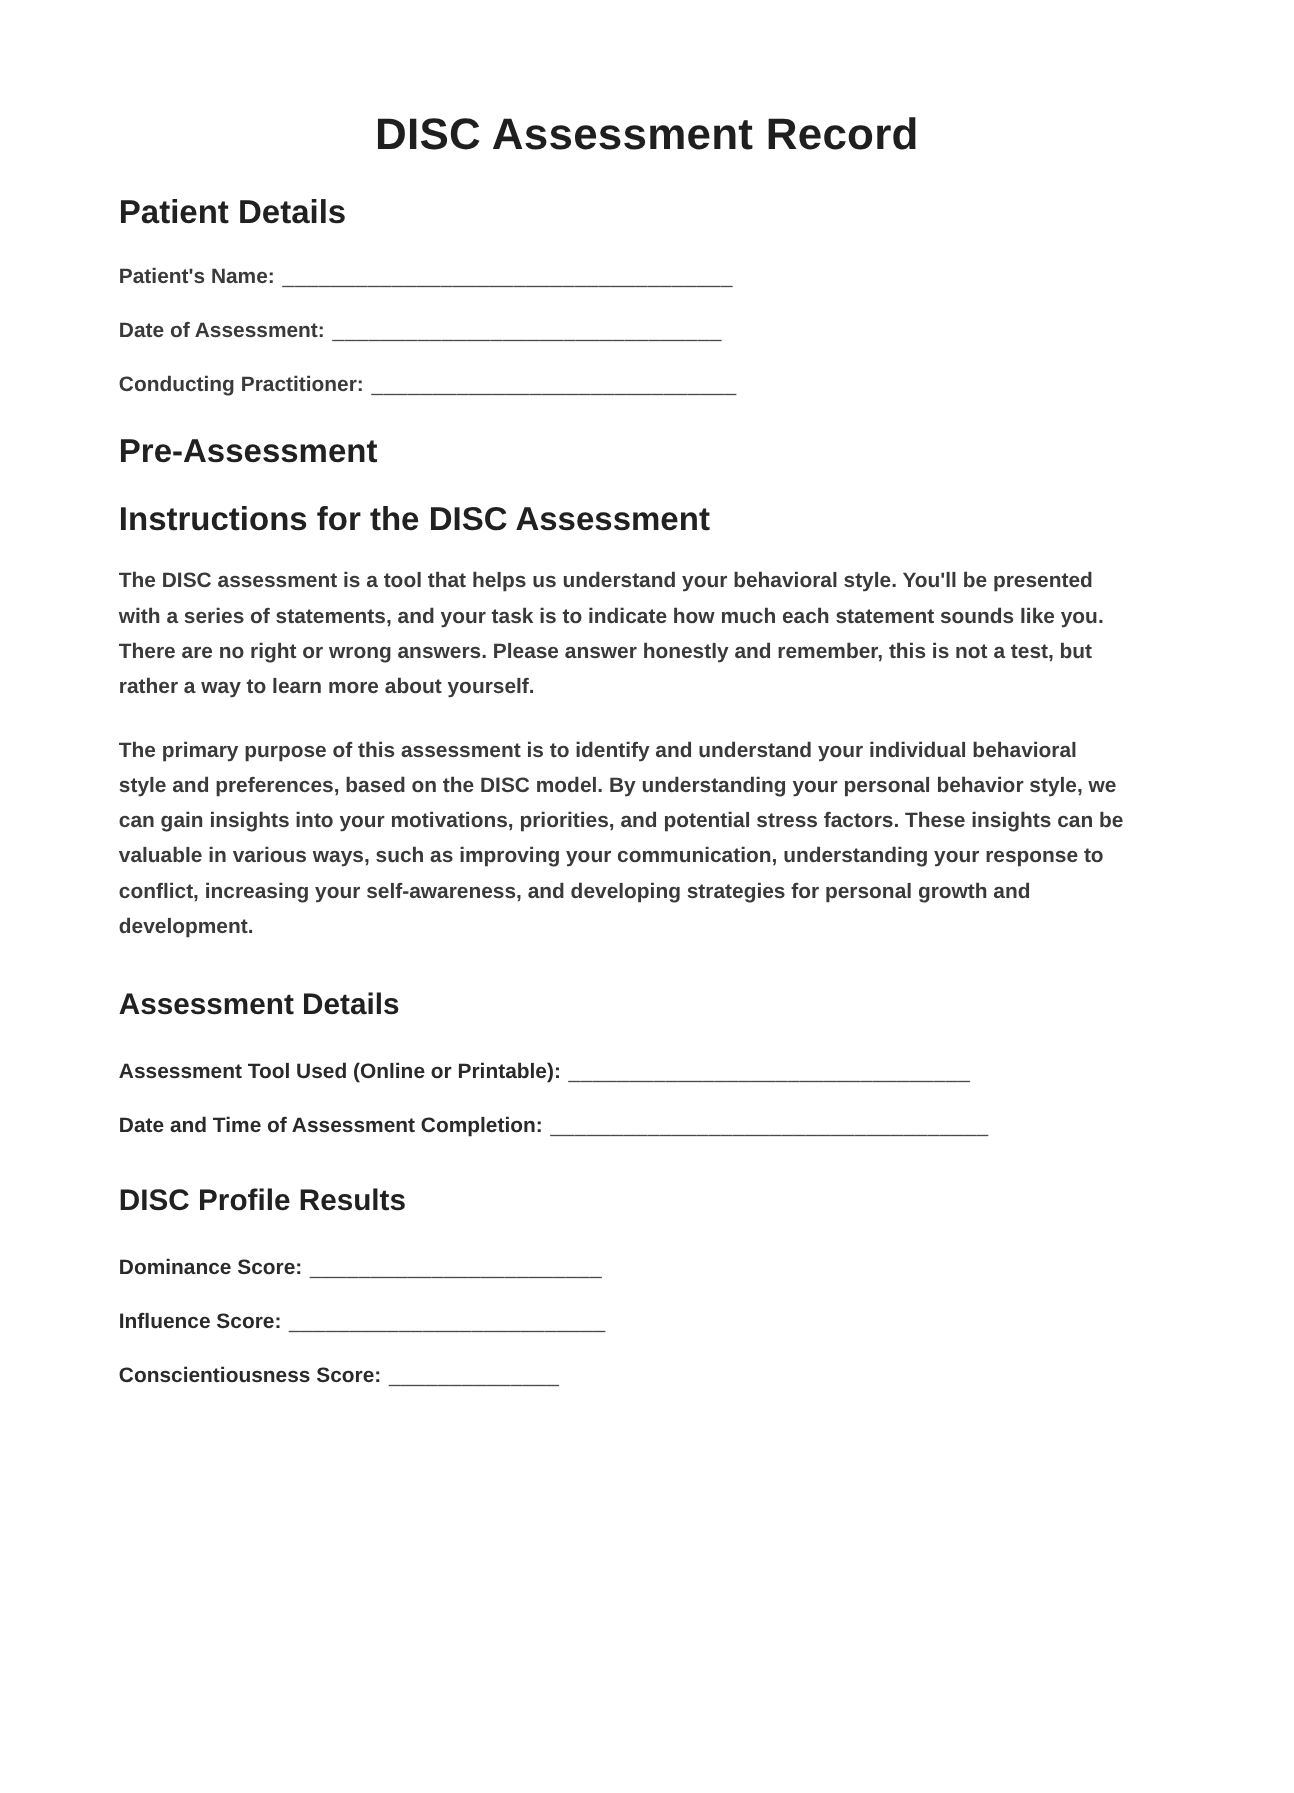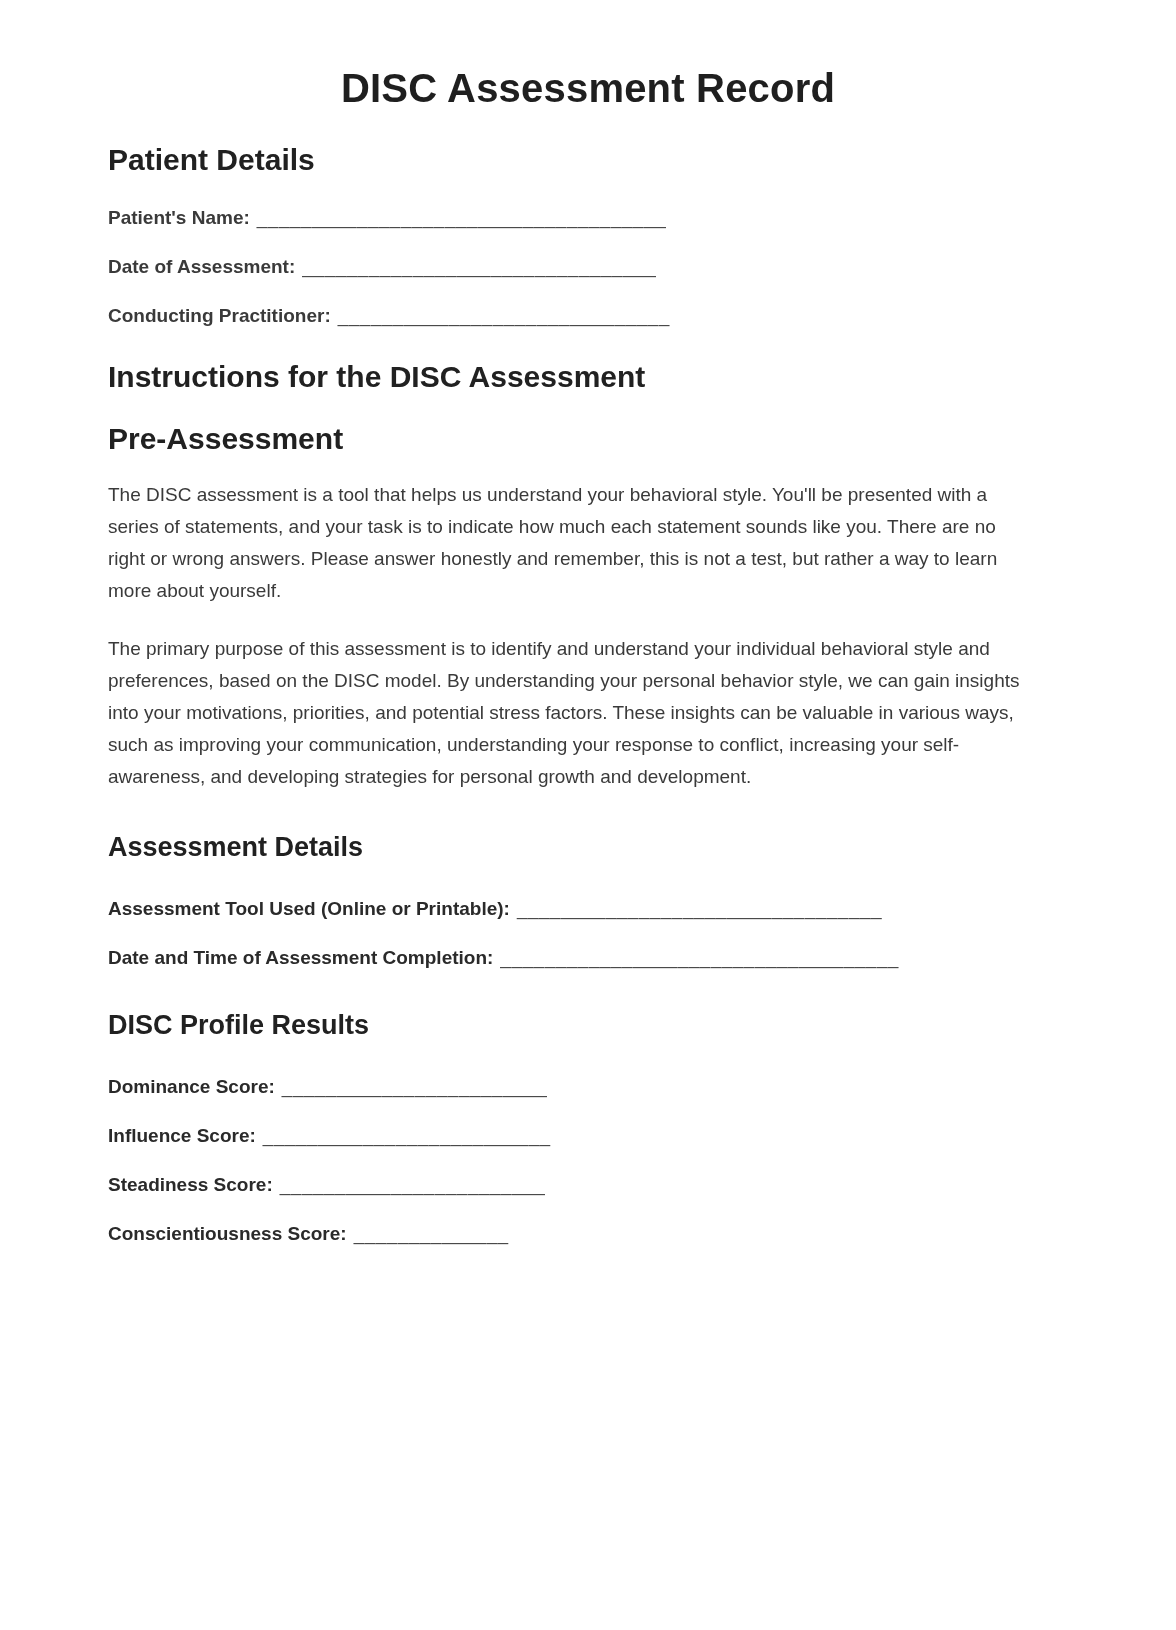--- a/index.html
+++ b/index.html
@@ -6,21 +6,21 @@
     margin: 0;
     padding: 0;
     background: #ffffff;
   }
   .page {
     width: 1176px;
     min-height: 1630px;
     box-sizing: border-box;
     margin: 0 auto;
     background: #ffffff;
-    padding: 64px 108px 60px 108px;
+    padding: 98px 108px 60px 108px;
     font-family: "Liberation Sans", "DejaVu Sans", sans-serif;
     color: #3a3a3a;
   }
   .doc-title {
     margin: 0;
     text-align: center;
     font-size: 40px;
     line-height: 1.2;
     font-weight: 700;
     color: #1f1f1f;
@@ -62,20 +62,21 @@
     letter-spacing: 0.5px;
     white-space: nowrap;
     text-align: center;
   }
   p.body-text {
     margin: 26px 0 0 0;
     max-width: 918px;
     font-size: 19px;
     line-height: 32px;
     color: #3a3a3a;
+    font-weight: bold;
   }
 </style>
 </head>
 <body>
 
 <div class="page">
 
   <h1 class="doc-title">DISC Assessment Record</h1>
 
   <h2 class="section-heading">Patient Details</h2>
@@ -83,23 +84,23 @@
   <p class="field first">
     <span class="label">Patient's Name:</span><span class="blank">_____________________________________</span>
   </p>
   <p class="field">
     <span class="label">Date of Assessment:</span><span class="blank">________________________________</span>
   </p>
   <p class="field">
     <span class="label">Conducting Practitioner:</span><span class="blank">______________________________</span>
   </p>
 
+  <h2 class="section-heading">Pre-Assessment</h2>
+
   <h2 class="section-heading">Instructions for the DISC Assessment</h2>
-
-  <h2 class="section-heading">Pre-Assessment</h2>
   <p class="body-text">The DISC assessment is a tool that helps us understand your behavioral style. You'll be presented with a series of statements, and your task is to indicate how much each statement sounds like you. There are no right or wrong answers. Please answer honestly and remember, this is not a test, but rather a way to learn more about yourself.</p>
 
   <p class="body-text">The primary purpose of this assessment is to identify and understand your individual behavioral style and preferences, based on the DISC model. By understanding your personal behavior style, we can gain insights into your motivations, priorities, and potential stress factors. These insights can be valuable in various ways, such as improving your communication, understanding your response to conflict, increasing your self-awareness, and developing strategies for personal growth and development.</p>
 
   <h2 class="section-heading large">Assessment Details</h2>
 
   <p class="field bold first">
     <span class="label">Assessment Tool Used (Online or Printable):</span><span class="blank">_________________________________</span>
   </p>
   <p class="field bold">
@@ -108,19 +109,16 @@
 
   <h2 class="section-heading large">DISC Profile Results</h2>
 
   <p class="field bold first">
     <span class="label">Dominance Score:</span><span class="blank">________________________</span>
   </p>
   <p class="field bold">
     <span class="label">Influence Score:</span><span class="blank">__________________________</span>
   </p>
   <p class="field bold">
-    <span class="label">Steadiness Score:</span><span class="blank">________________________</span>
-  </p>
-  <p class="field bold">
     <span class="label">Conscientiousness Score:</span><span class="blank">______________</span>
   </p>
 
 </div>
 
 </body></html>

